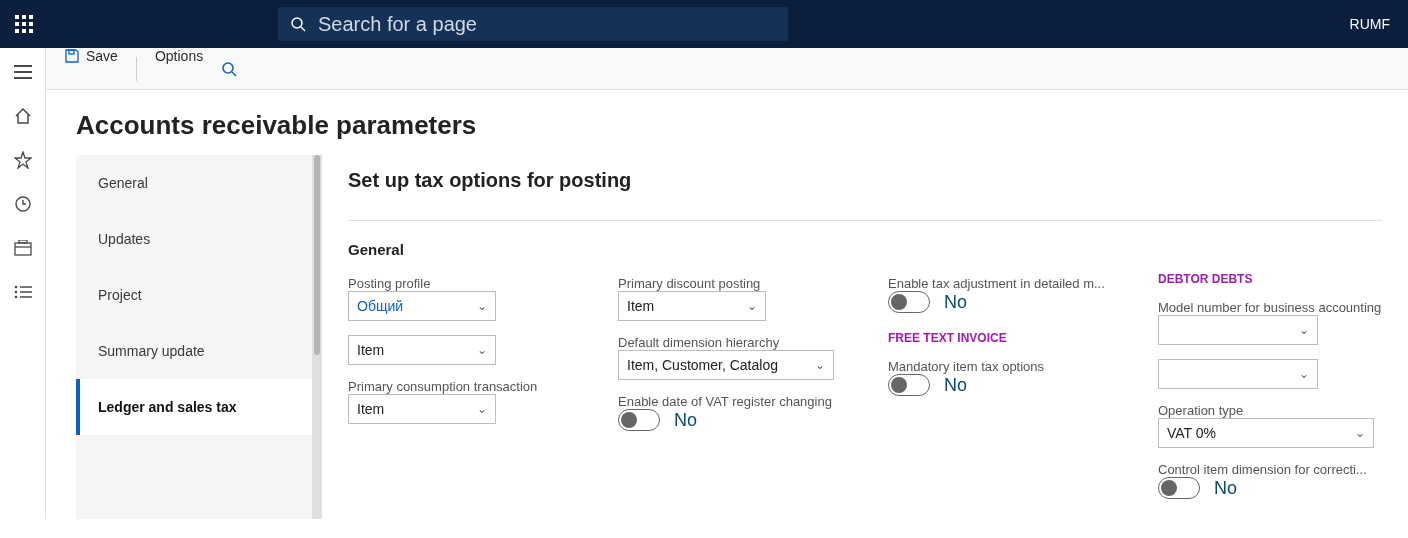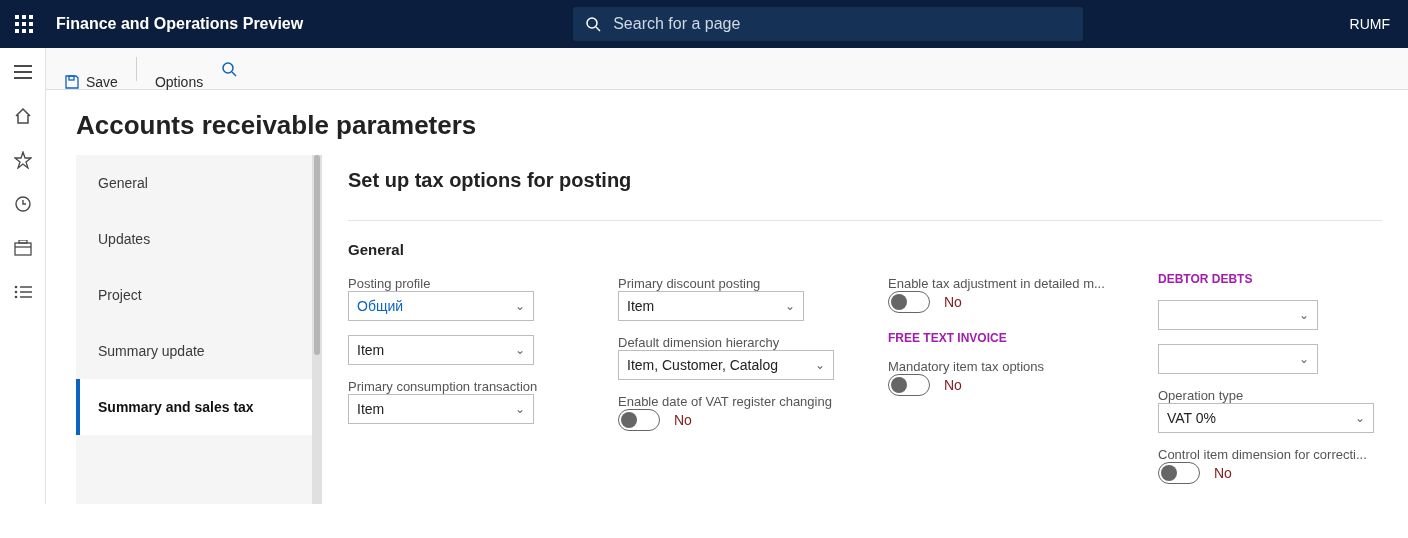--- a/index.html
+++ b/index.html
@@ -11,41 +11,41 @@
   .waffle { width:48px; height:48px; display:flex; align-items:center; justify-content:center; cursor:pointer; }
   .waffle-grid { display:grid; grid-template-columns:repeat(3,4px); grid-template-rows:repeat(3,4px); gap:3px; }
   .waffle-grid span { width:4px; height:4px; background:#fff; }
   .app-title { font-size:16px; font-weight:600; flex:0 0 auto; margin-left:8px; margin-right:40px; }
   .top-spacer1 { flex:0 0 230px; }
   .search-wrap {
     flex:0 0 510px; height:34px; background:#153156; border-radius:2px; display:flex; align-items:center; padding:0 12px;
   }
   .search-wrap .sicon { width:16px; height:16px; margin-right:10px; display:flex; align-items:center; justify-content:center;}
   .search-wrap input {
-    flex:1; background:transparent; border:none; outline:none; color:#fff; font-size:16px;
+    flex:1; background:transparent; border:none; outline:none; color:#fff; font-size:20px;
   }
   .search-wrap input::placeholder { color:#d0d8e4; }
   .top-spacer2 { flex:1; }
   .company { font-size:14px; font-weight:400; padding:0 18px; }
 
   
   .shell { display:flex; }
   .rail {
     width:46px; background:#fff; border-right:1px solid #e2e2e2; padding-top:14px;
     display:flex; flex-direction:column; align-items:center; gap:24px;
   }
   .rail .ricon { width:20px; height:20px; display:flex; align-items:center; justify-content:center; cursor:pointer; color:#4a4a4a;}
   .main-col { flex:1; display:flex; flex-direction:column; }
   .actionbar {
     height:42px; border-bottom:1px solid #e0e0e0; background:#f9f9f9;
     display:flex; align-items:center; padding:0 10px;
   }
   .actionbar .divider { width:1px; height:24px; background:#d0d0d0; margin:0 10px; }
   .act-btn {
-    display:flex; align-items:flex-end; gap:6px; height:42px; padding:0 8px; font-size:14px; color:#2b2b2b; cursor:pointer;
+    display:flex; align-items:flex-start; gap:6px; height:42px; padding:0 8px; font-size:14px; color:#2b2b2b; cursor:pointer;
   }
   .act-search { padding:0 10px; color:#0b62c4; cursor:pointer; }
 
   
   .page-body { padding:20px 0 0 30px; }
   .page-title { font-size:26px; font-weight:600; margin-bottom:14px; }
   .content-row { display:flex; }
   .side-tabs {
     width:246px; background:#f5f5f5; position:relative; font-size:14px;
   }
@@ -69,54 +69,53 @@
   .group-title { font-size:15px; font-weight:600; margin-bottom:18px; }
   .cols4 { display:flex; gap:12px; }
   .col { flex:0 0 258px; display:flex; flex-direction:column; gap:14px; }
   .col.wide { flex:0 0 258px; }
   .col.last { flex:0 0 224px; }
   .field-label { font-size:13px; color:#555; }
   .subhead { font-size:12px; font-weight:700; color:#a21caf; margin-top:4px; }
   .select {
     display:flex; align-items:center; justify-content:space-between;
     height:30px; border:1px solid #bdbdbd; padding:0 8px; font-size:14px; cursor:pointer;
-    width:186px; background:#fff;
+    width:148px; background:#fff;
   }
   .select.wide { width:216px; }
   .select.xwide { width:160px; }
   .select .sel-val.accent { color:#0b62c4; }
   .chev { color:#666; font-size:12px; }
   .switch-row { display:flex; align-items:center; gap:14px; }
   .switch {
     width:42px; height:22px; border-radius:11px; border:1px solid #666; background:#fff; position:relative; cursor:pointer;
   }
   .switch .knob {
     position:absolute; left:2px; top:2px; width:16px; height:16px; border-radius:50%; background:#666;
   }
-  .switch-label { font-size:14px; color:#7f1d1d; }
+  .switch-label { font-size:18px; color:#0c4a6e; }
   svg { display:block; }
 </style>
 </head>
 <body>
 
 <div class="topbar">
   <div class="waffle">
     <div class="waffle-grid">
       <span></span>
         <span></span>
         <span></span>
         <span></span>
         <span></span>
         <span></span>
         <span></span>
         <span></span>
         <span></span>
     </div>
   </div>
-  <div class="app-title">Finance and Operations Preview</div>
   <div class="top-spacer1"></div>
   <div class="search-wrap">
     <span class="sicon">
       <svg width="16" height="16" viewBox="0 0 16 16">
           <circle cx="7" cy="7" r="5" stroke="#fff" stroke-width="1.5" fill="none"></circle>
           <line x1="11" y1="11" x2="15" y2="15" stroke="#fff" stroke-width="1.5"></line>
         </svg>
     </span>
     <input type="text" placeholder="Search for a page" style="">
   </div>
@@ -198,21 +197,21 @@
     <div class="page-body">
       <div class="page-title">Accounts receivable parameters</div>
 
       <div class="content-row">
 
         <div class="side-tabs">
           <div class="side-item"><span>General</span></div>
           <div class="side-item"><span>Updates</span></div>
           <div class="side-item"><span>Project</span></div>
           <div class="side-item"><span>Summary update</span></div>
-          <div class="side-item selected"><span>Summary and sales tax</span></div>
+          <div class="side-item selected"><span>Ledger and sales tax</span></div>
           <div class="side-scroll">
               <div class="thumb"></div>
             </div>
         </div>
 
         <div class="form-area">
           <div class="section-title">Set up tax options for posting</div>
           <div class="rule"></div>
           <div class="group-title">General</div>
 
@@ -285,20 +284,21 @@
                       <div class="knob"></div>
                     </div>
                   <span class="switch-label">No</span>
                 </div>
               </div>
             </div>
 
             <div class="col last">
               <div class="subhead" style="margin-top:-4px">DEBTOR DEBTS</div>
               <div>
+                <div class="field-label">Model number for business accounting</div>
                 <div class="select xwide">
                   <span class="sel-val"></span>
                   <span class="chev">⌄</span>
                 </div>
               </div>
               <div>
                 <div class="select xwide">
                   <span class="sel-val"></span>
                   <span class="chev">⌄</span>
                 </div>

